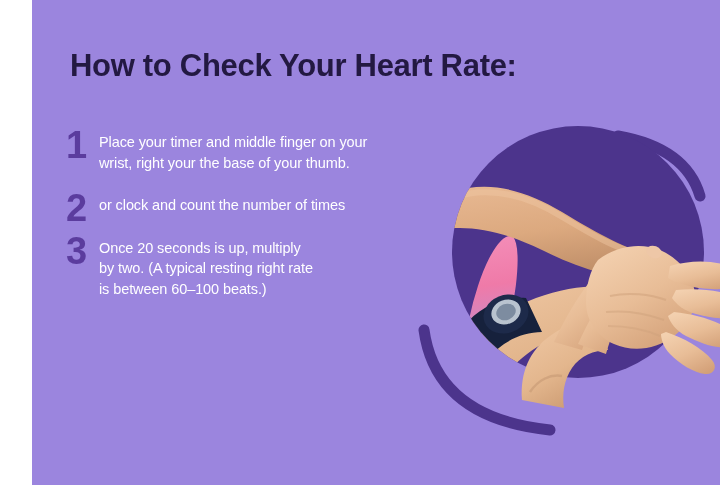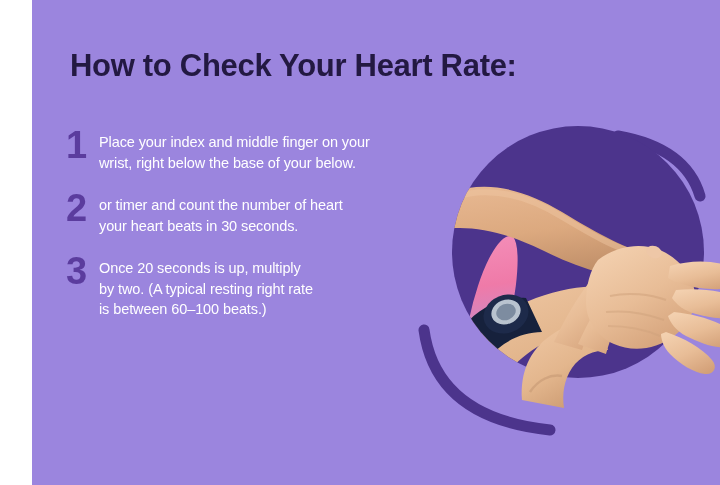--- a/index.html
+++ b/index.html
@@ -115,30 +115,29 @@
 
 <div id="infographic">
 
   <div id="title">How to Check Your Heart Rate:</div>
 
   <div id="steps">
 
     <div class="step">
       <span class="step-number">1</span>
       <div class="step-text">
-        <span class="line">Place your index and middle finger on your</span>
-        <span class="line">wrist, right below the base of your below.</span>
+        <span class="line">Place your timer and middle finger on your</span>
+        <span class="line">wrist, right your the base of your thumb.</span>
       </div>
     </div>
 
     <div class="step">
       <span class="step-number">2</span>
       <div class="step-text">
-        <span class="line">or timer and count the number of heart</span>
-        <span class="line">your heart beats in 30 seconds.</span>
+        <span class="line">or clock and count the number of times</span>
       </div>
     </div>
 
     <div class="step">
       <span class="step-number">3</span>
       <div class="step-text">
         <span class="line">Once 20 seconds is up, multiply</span>
         <span class="line">by two. (A typical resting right rate</span>
         <span class="line">is between 60–100 beats.)</span>
       </div>

